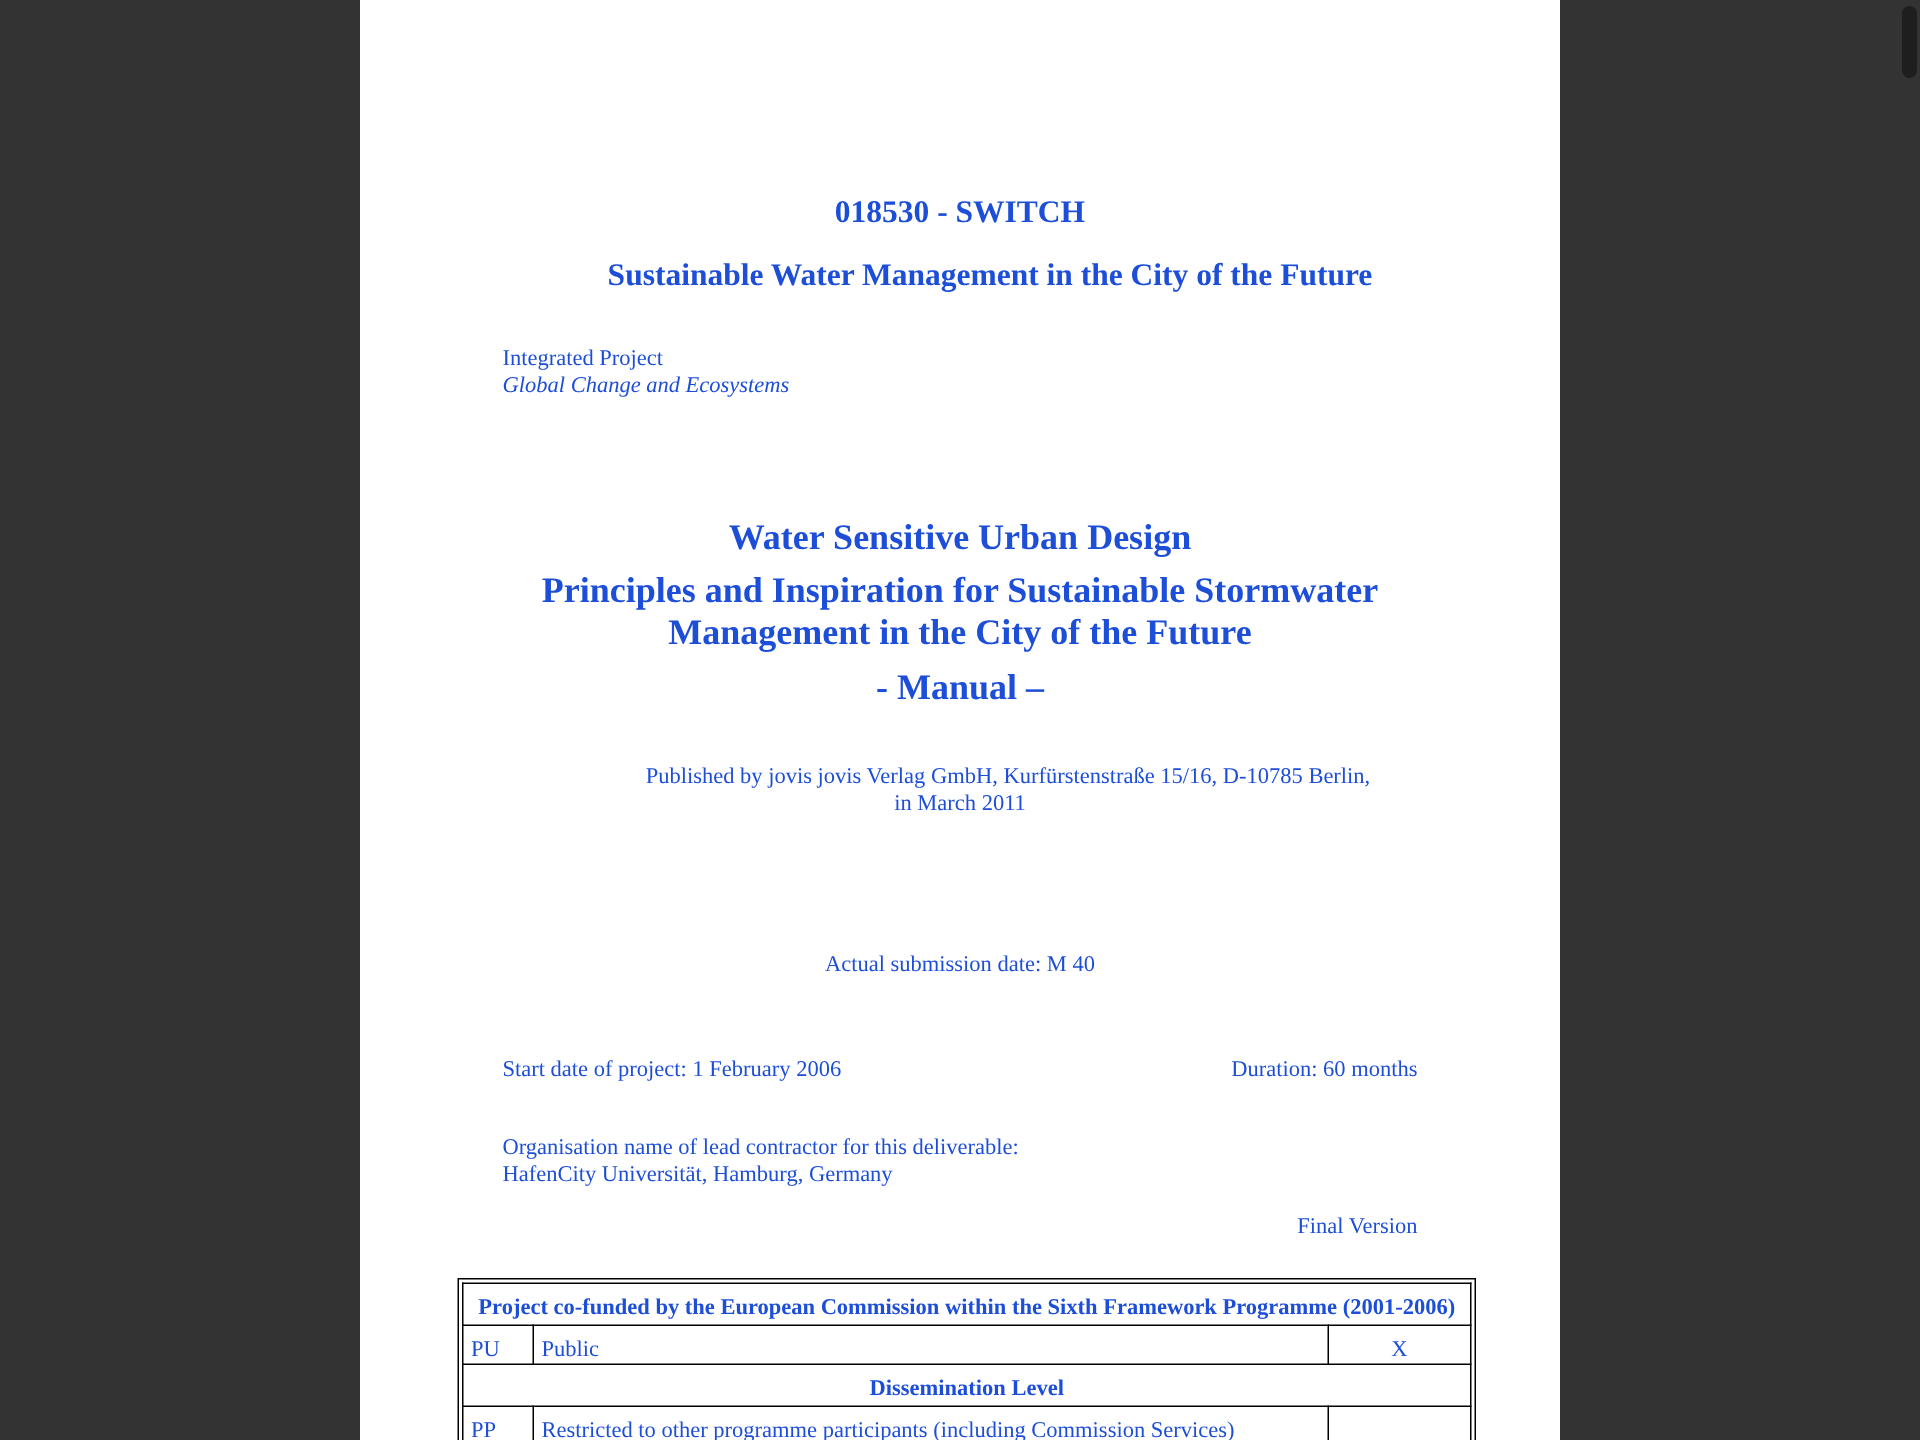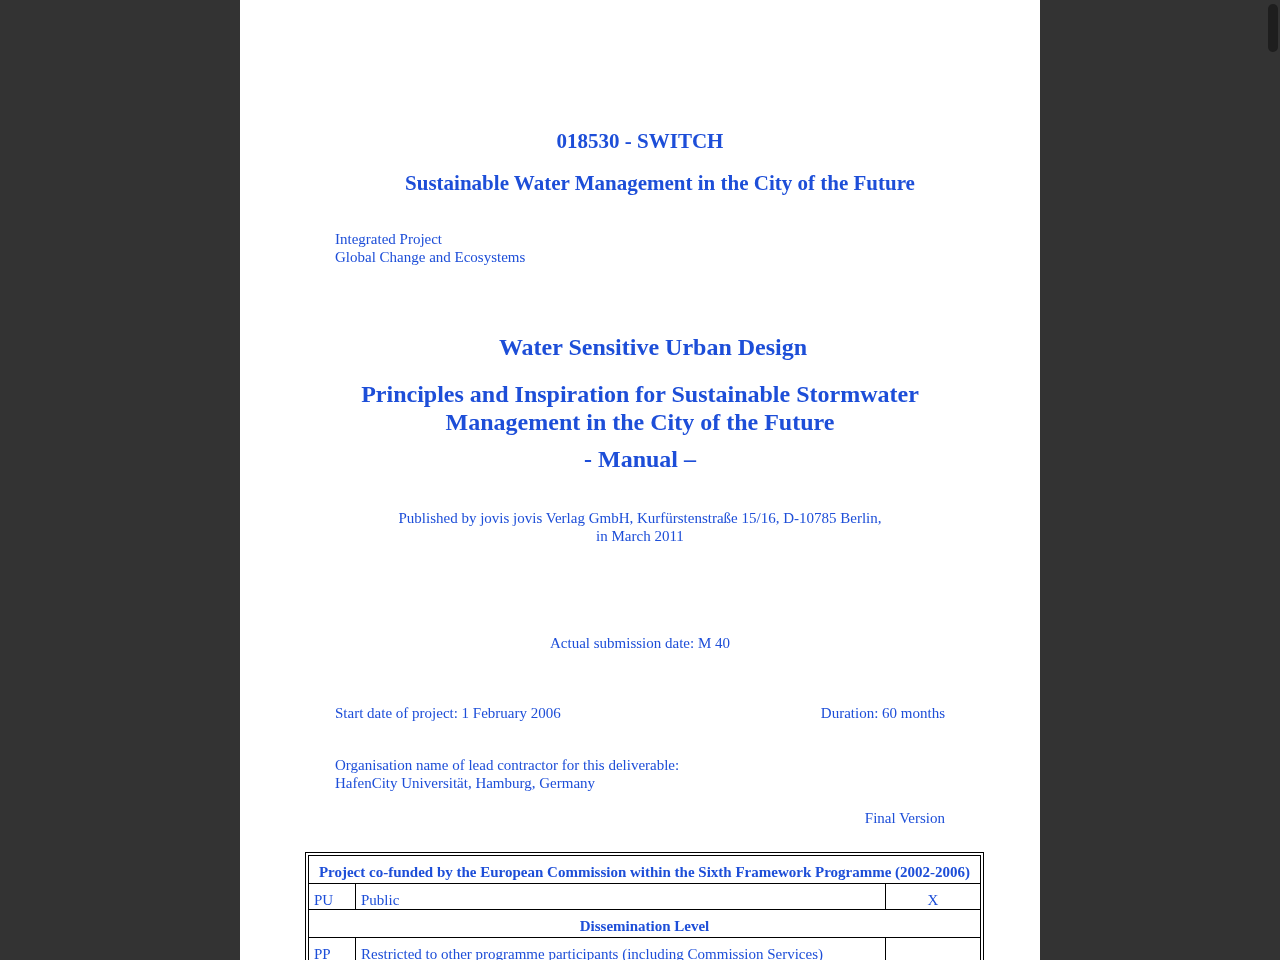--- a/index.html
+++ b/index.html
@@ -40,39 +40,38 @@
       font-size: 21px;
       line-height: 26px;
       margin-left: 20px;
     }
     .small {
       font-size: 15px;
       line-height: 18px;
     }
     .left-block { left: 95px; }
     .ip-1 { top: 230px; }
-    .ip-2 { top: 248px; }
+    .ip-2 { top: 248px; font-style: italic; }
 
     .wsud {
-      top: 332px;
+      top: 344px;
       font-size: 24px;
       line-height: 30px;
-      padding-left: 13px;
     }
     .principles {
       top: 380px;
       font-size: 24px;
       line-height: 28px;
     }
     .manual {
       top: 444px;
       font-size: 24px;
       line-height: 30px;
     }
-    .pub-1 { top: 509px; }
+    .pub-1 { top: 509px; padding-left: 32px; }
     .pub-2 { top: 527px; }
     .pub-3 { top: 545px; }
 
     .due { top: 616px; }
     .actual { top: 634px; }
 
     .start { top: 704px; left: 95px; }
     .duration { top: 704px; right: 95px; text-align: left; }
 
     .org-1 { top: 756px; }
@@ -147,21 +146,21 @@
 
     <div class="abs small left-block org-1">Organisation name of lead contractor for this deliverable:</div>
     <div class="abs small left-block org-2">HafenCity Universität, Hamburg, Germany</div>
 
     <div class="abs small final">Final Version</div>
 
     <div class="table-wrap">
       <table class="diss">
         <tbody>
             <tr>
-          <td class="hdr" colspan="3">Project co-funded by the European Commission within the Sixth Framework Programme (2002-2006)</td>
+          <td class="hdr" colspan="3">Project co-funded by the European Commission within the Sixth Framework Programme (2001-2006)</td>
         </tr>
         <tr>
           <td class="code">PU</td>
           <td>Public</td>
           <td class="mark">X</td>
         </tr>
         <tr>
           <td class="hdr" colspan="3">Dissemination Level</td>
         </tr>
         <tr>

